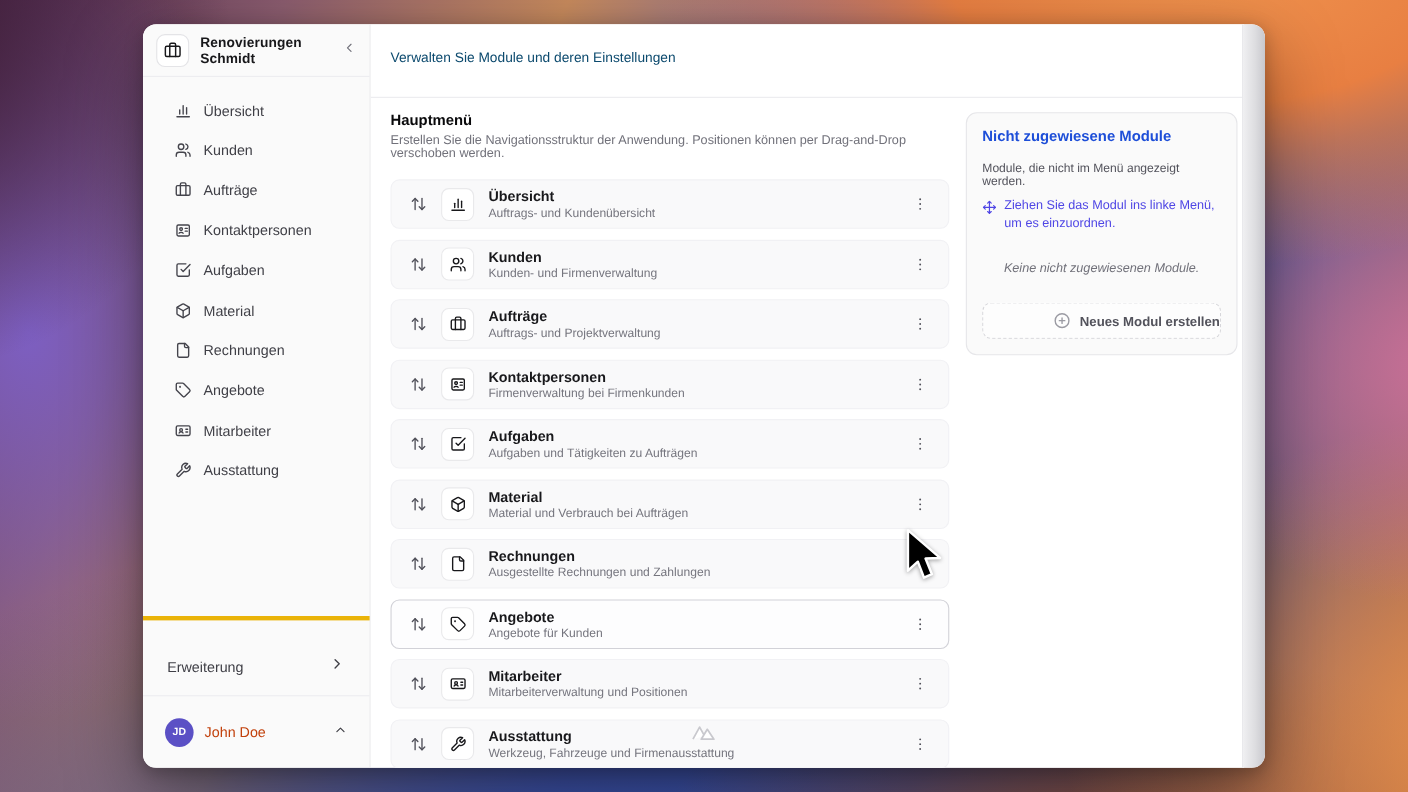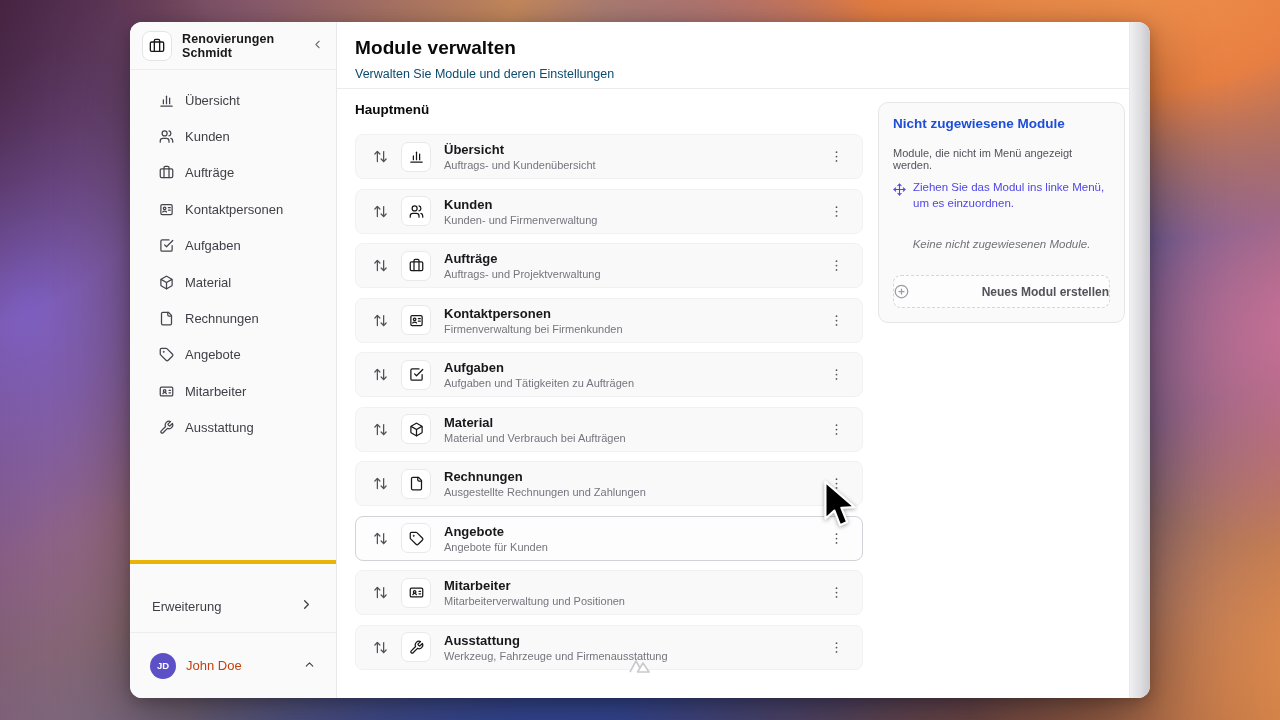--- a/index.html
+++ b/index.html
@@ -107,21 +107,21 @@
     border:1px solid #e6e6e9; border-radius:10px; padding:13px 14px 14px;
   }
   .panel-title { font-size:13.5px; font-weight:700; color:#1d4ed8; }
   .panel-desc { margin-top:16px; font-size:11px; color:#52525b; }
   .panel-hint { margin-top:8px; display:flex; gap:7px; align-items:flex-start; color:#4f46e5; }
   .panel-hint .hint-text { font-size:11.5px; line-height:1.4; font-weight:500; }
   .hint-ic { flex:0 0 auto; margin-top:3px; }
   .panel-empty { margin:27px 0 25px; text-align:center; font-size:11.5px; font-style:italic; color:#71717a; }
   .create-btn {
     width:100%; height:33px; background:#fdfdfd; border:1.5px dashed #d6d6da; border-radius:8px;
-    display:flex; align-items:center; justify-content:space-between; gap:9px; cursor:pointer;
+    display:flex; align-items:center; justify-content:flex-end; gap:9px; cursor:pointer;
     font-family:inherit;
   }
   .create-btn .plus-ic { color:#9b9ba3; display:flex; }
   .create-btn .btn-label { font-size:12px; font-weight:700; color:#52525b; }
 
   
   .peek-glyph { position:absolute; left:497px; top:657px; color:#c9c9ce; }
   .cursor { position:absolute; left:823px; top:480px; pointer-events:none; filter:drop-shadow(0 1px 2px rgba(0,0,0,.35)); }
 
   .ic { width:15px; height:15px; stroke:currentColor; fill:none; stroke-width:2; stroke-linecap:round; stroke-linejoin:round; }
@@ -340,27 +340,27 @@
         <span class="sb-chev" style="color:#3f3f46">
           <svg class="ic small">
               <use href="#i-chevron-up"></use>
             </svg>
         </span>
       </div>
     </aside>
 
     <main class="main">
       <header class="main-header">
-        <h1 class="page-title">Module verwalten</h1>
         <p class="page-subtitle">Verwalten Sie Module und deren Einstellungen</p>
       </header>
 
       <div class="content-row">
         <section class="menu-col">
           <h2 class="section-title">Hauptmenü</h2>
+          <p class="section-desc">Erstellen Sie die Navigationsstruktur der Anwendung. Positionen können per Drag-and-Drop verschoben werden.</p>
           <div class="module-list" id="module-list">
               <div class="module-card">
                 <span class="drag-handle">
                   <svg class="ic">
                     <use href="#i-updown"></use>
                   </svg>
                 </span>
                 <span class="mod-icon-box">
                   <svg class="ic">
                     <use href="#i-bar-chart"></use>

